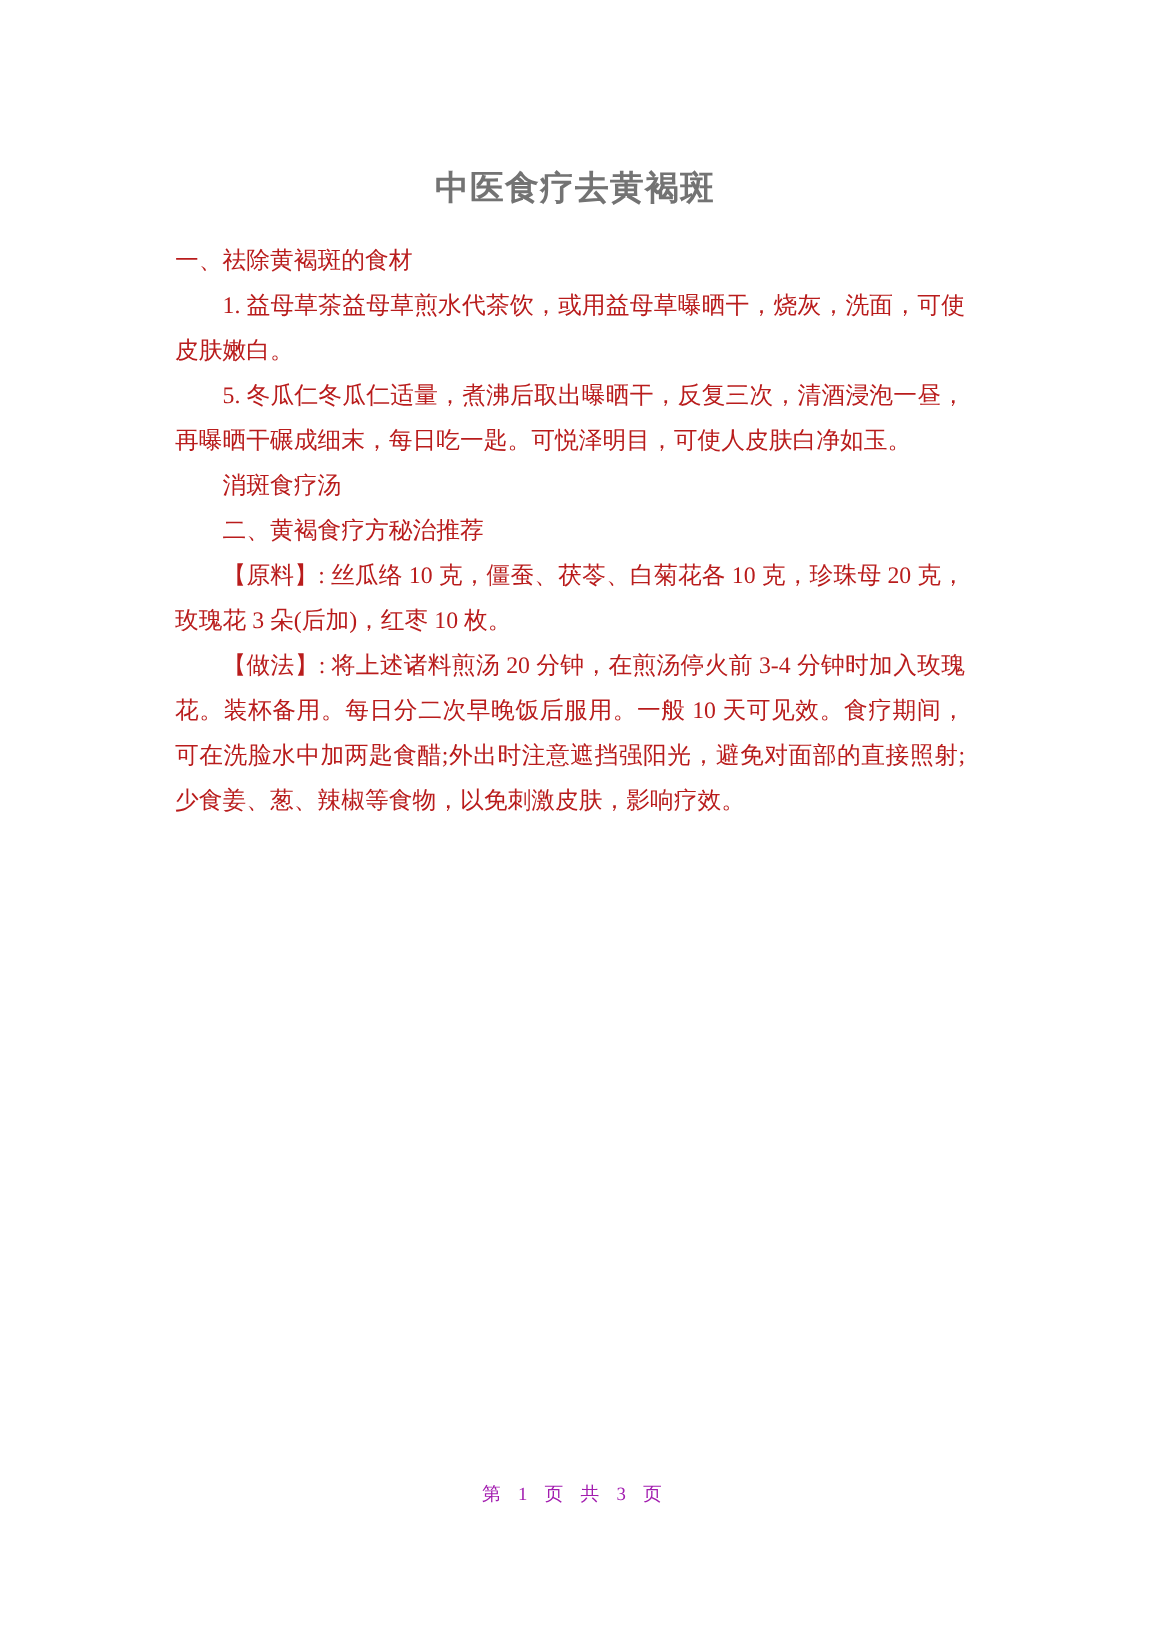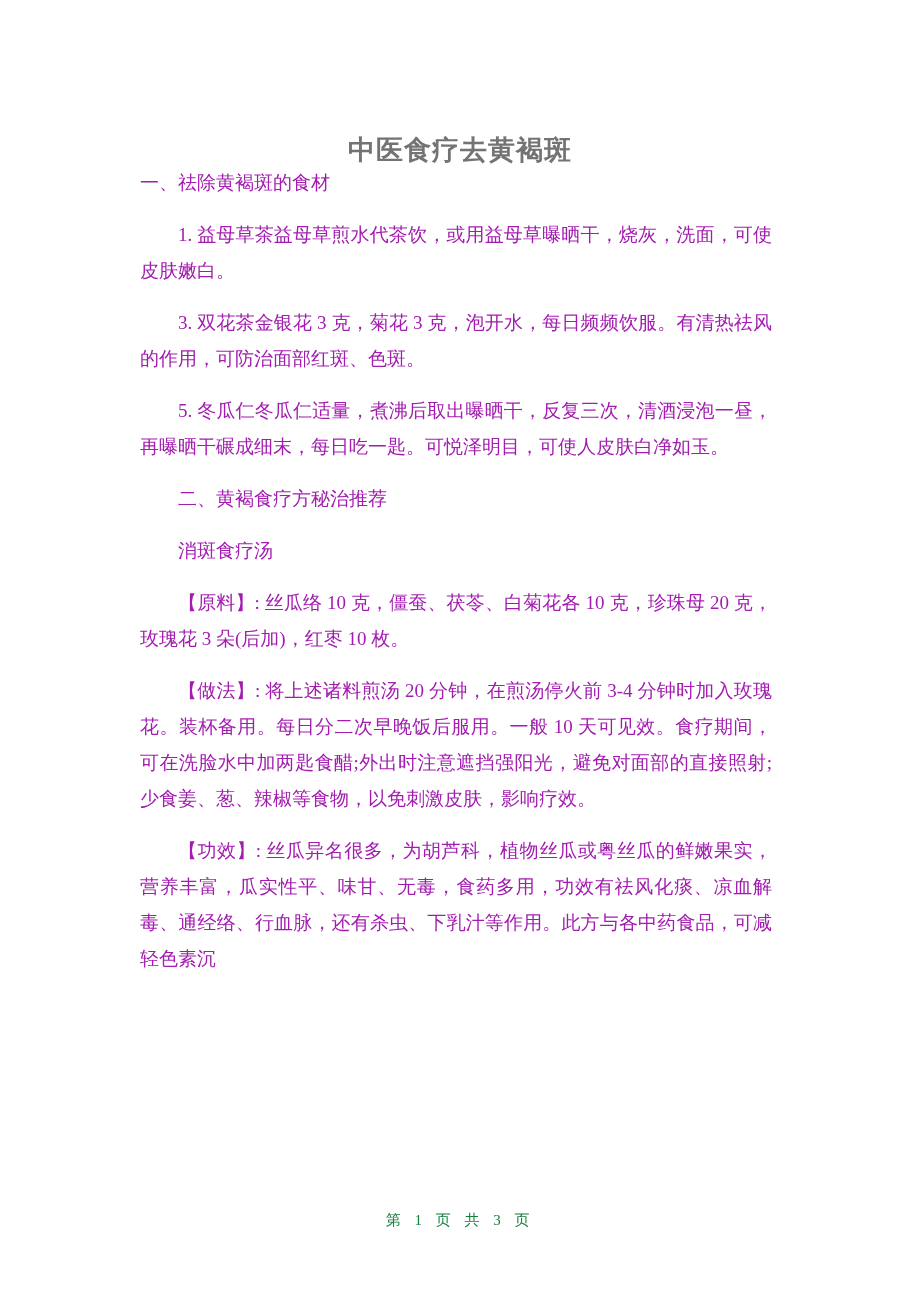--- a/index.html
+++ b/index.html
@@ -29,35 +29,34 @@
     text-align: center;
     font-family: "Liberation Sans", "DejaVu Sans", sans-serif;
     font-weight: 700;
     font-size: 27px;
     line-height: 38px;
     letter-spacing: 1px;
     color: #737373;
   }
   .doc-body {
     position: absolute;
-    top: 165px;
+    top: 191px;
     left: 140px;
     width: 632px;
     font-size: 19px;
     line-height: 36px;
     text-align: justify;
-    color: #a21caf;
+    color: #b91c1c;
   }
   .para {
     margin: 0;
     padding: 0;
   }
   .para.indent {
     text-indent: 2em;
-    margin-top: 16px;
   }
   .doc-footer {
     position: absolute;
     top: 1186px;
     left: 0;
     width: 920px;
     text-align: center;
     font-size: 15px;
     line-height: 20px;
     letter-spacing: 5px;
@@ -65,25 +64,23 @@
 </style>
 </head>
 <body>
 
 <div class="page">
   <h1 class="doc-title">中医食疗去黄褐斑</h1>
 
   <div class="doc-body">
       <p class="para">一、祛除黄褐斑的食材</p>
       <p class="para indent">1. 益母草茶益母草煎水代茶饮，或用益母草曝晒干，烧灰，洗面，可使皮肤嫩白。</p>
-      <p class="para indent">3. 双花茶金银花 3 克，菊花 3 克，泡开水，每日频频饮服。有清热祛风的作用，可防治面部红斑、色斑。</p>
       <p class="para indent">5. 冬瓜仁冬瓜仁适量，煮沸后取出曝晒干，反复三次，清酒浸泡一昼，再曝晒干碾成细末，每日吃一匙。可悦泽明目，可使人皮肤白净如玉。</p>
+      <p class="para indent">消斑食疗汤</p>
       <p class="para indent">二、黄褐食疗方秘治推荐</p>
-      <p class="para indent">消斑食疗汤</p>
       <p class="para indent">【原料】: 丝瓜络 10 克，僵蚕、茯苓、白菊花各 10 克，珍珠母 20 克，玫瑰花 3 朵(后加)，红枣 10 枚。</p>
       <p class="para indent">【做法】: 将上述诸料煎汤 20 分钟，在煎汤停火前 3-4 分钟时加入玫瑰花。装杯备用。每日分二次早晚饭后服用。一般 10 天可见效。食疗期间，可在洗脸水中加两匙食醋;外出时注意遮挡强阳光，避免对面部的直接照射;少食姜、葱、辣椒等食物，以免刺激皮肤，影响疗效。</p>
-      <p class="para indent">【功效】: 丝瓜异名很多，为胡芦科，植物丝瓜或粤丝瓜的鲜嫩果实，营养丰富，瓜实性平、味甘、无毒，食药多用，功效有祛风化痰、凉血解毒、通经络、行血脉，还有杀虫、下乳汁等作用。此方与各中药食品，可减轻色素沉</p>
     </div>
 
-  <div class="doc-footer" style="color: #15803d; margin-top: 24px;">
+  <div class="doc-footer" style="color: #a21caf;">
     <span>第 1 页 共 3 页</span>
   </div>
 </div>
 
 </body></html>

